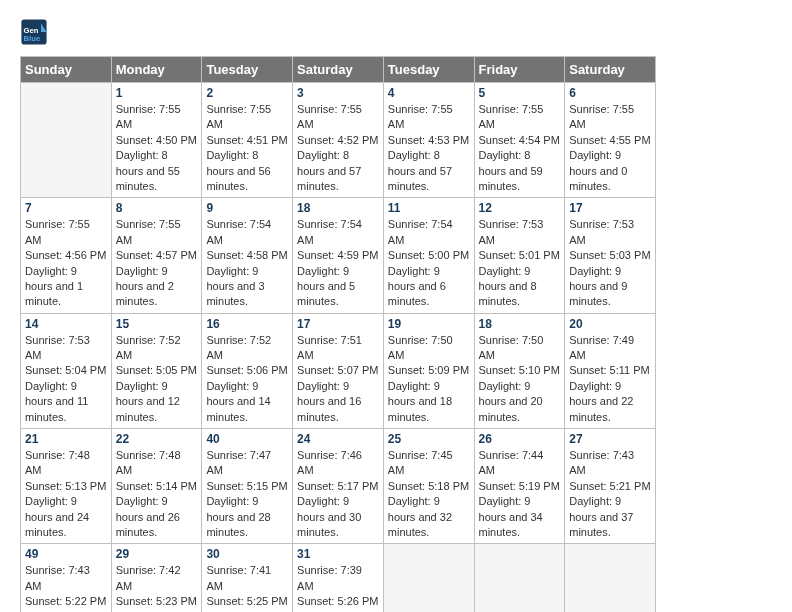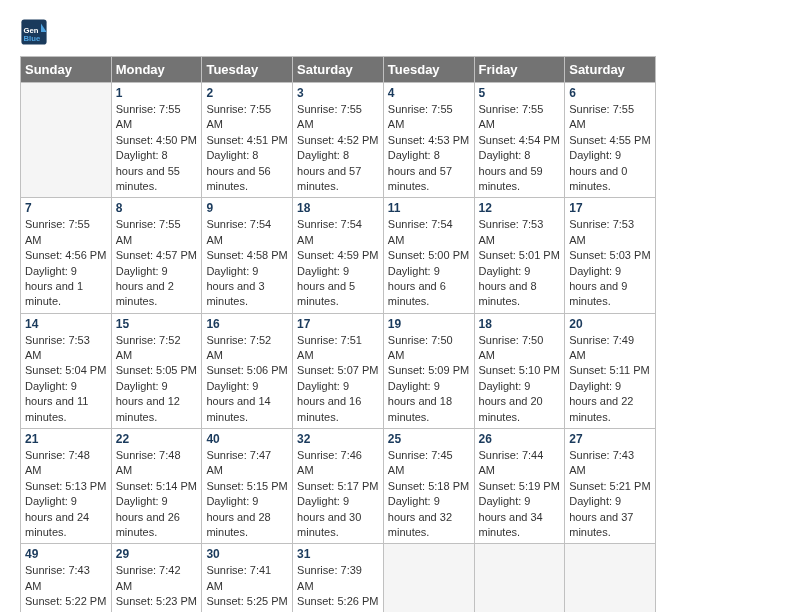--- a/index.html
+++ b/index.html
@@ -211,21 +211,21 @@
           </td>
           <td>
             <div class="day-number">22</div>
             <div class="day-info">Sunrise: 7:48 AM<br>Sunset: 5:14 PM<br>Daylight: 9 hours and 26 minutes.</div>
           </td>
           <td>
             <div class="day-number">40</div>
             <div class="day-info">Sunrise: 7:47 AM<br>Sunset: 5:15 PM<br>Daylight: 9 hours and 28 minutes.</div>
           </td>
           <td>
-            <div class="day-number">32</div>
+            <div class="day-number">24</div>
             <div class="day-info">Sunrise: 7:46 AM<br>Sunset: 5:17 PM<br>Daylight: 9 hours and 30 minutes.</div>
           </td>
           <td>
             <div class="day-number">25</div>
             <div class="day-info">Sunrise: 7:45 AM<br>Sunset: 5:18 PM<br>Daylight: 9 hours and 32 minutes.</div>
           </td>
           <td>
             <div class="day-number">26</div>
             <div class="day-info">Sunrise: 7:44 AM<br>Sunset: 5:19 PM<br>Daylight: 9 hours and 34 minutes.</div>
           </td>

